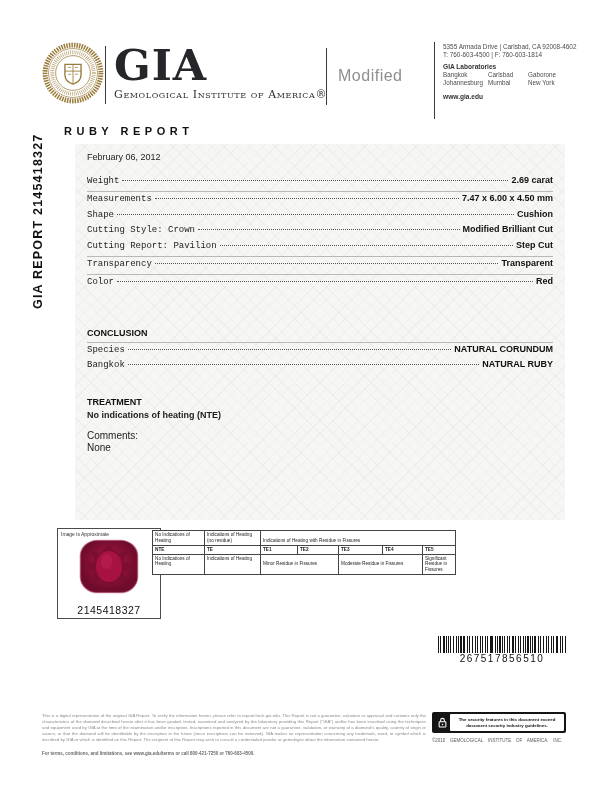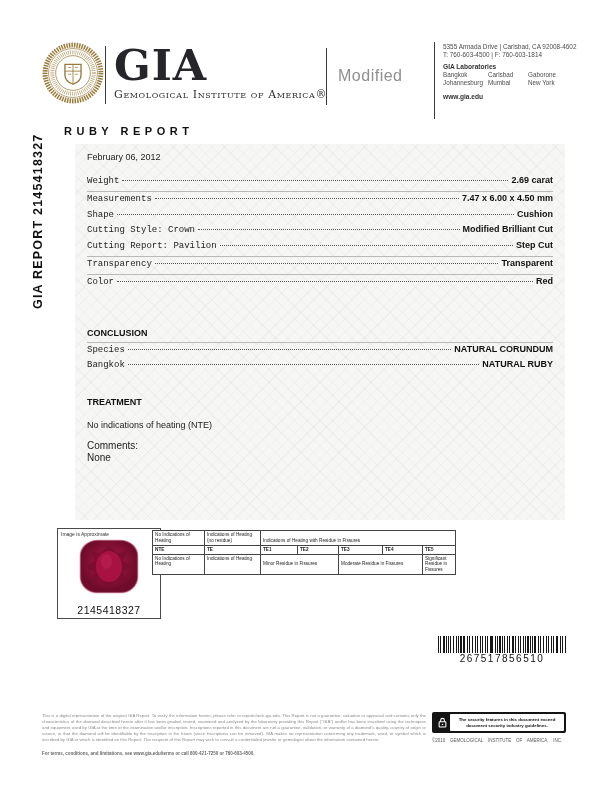--- a/index.html
+++ b/index.html
@@ -59,21 +59,21 @@
   .date-line { font-size:9px; color:#222; margin-bottom:13px; }
   .spec-row { display:flex; align-items:baseline; height:15.4px; font-size:9px; }
   .spec-row .lbl { white-space:nowrap; color:#222;font-family:Liberation Mono, monospace; }
   .spec-row .val { white-space:nowrap; font-weight:bold; color:#111; }
   .spec-row .dots { flex:1; margin:0 3px; border-bottom:1.4px dotted #555; transform:translateY(-2px); }
   .rule { height:1px; background:#b9b9b6; margin:1px 0; }
   .sec-heading { font-size:9px; font-weight:bold; color:#111; line-height:11px; }
   .conclusion-block { margin-top:36px; }
   .conclusion-block .rule { margin:3px 0 1px 0; }
   .treatment-block { margin-top:22px; }
-  .treatment-value { font-size:9px; font-weight:normal; margin-top:12px; }
+  .treatment-value { font-size:9px; font-weight:bold; margin-top:2px; }
   .comments-block { margin-top:10px; }
   .comments-label, .comments-value { font-size:10px; line-height:12px; color:#222; }
 
   
   .photo-box {
     position:absolute; left:57px; top:528px; width:104px; height:91px;
     border:1px solid #4a4a4a; background:#fff;
   }
   .photo-caption { font-size:5px; color:#333; padding:2px 0 0 3px; }
   .ruby-wrap { display:flex; justify-content:center; margin-top:1px; }

